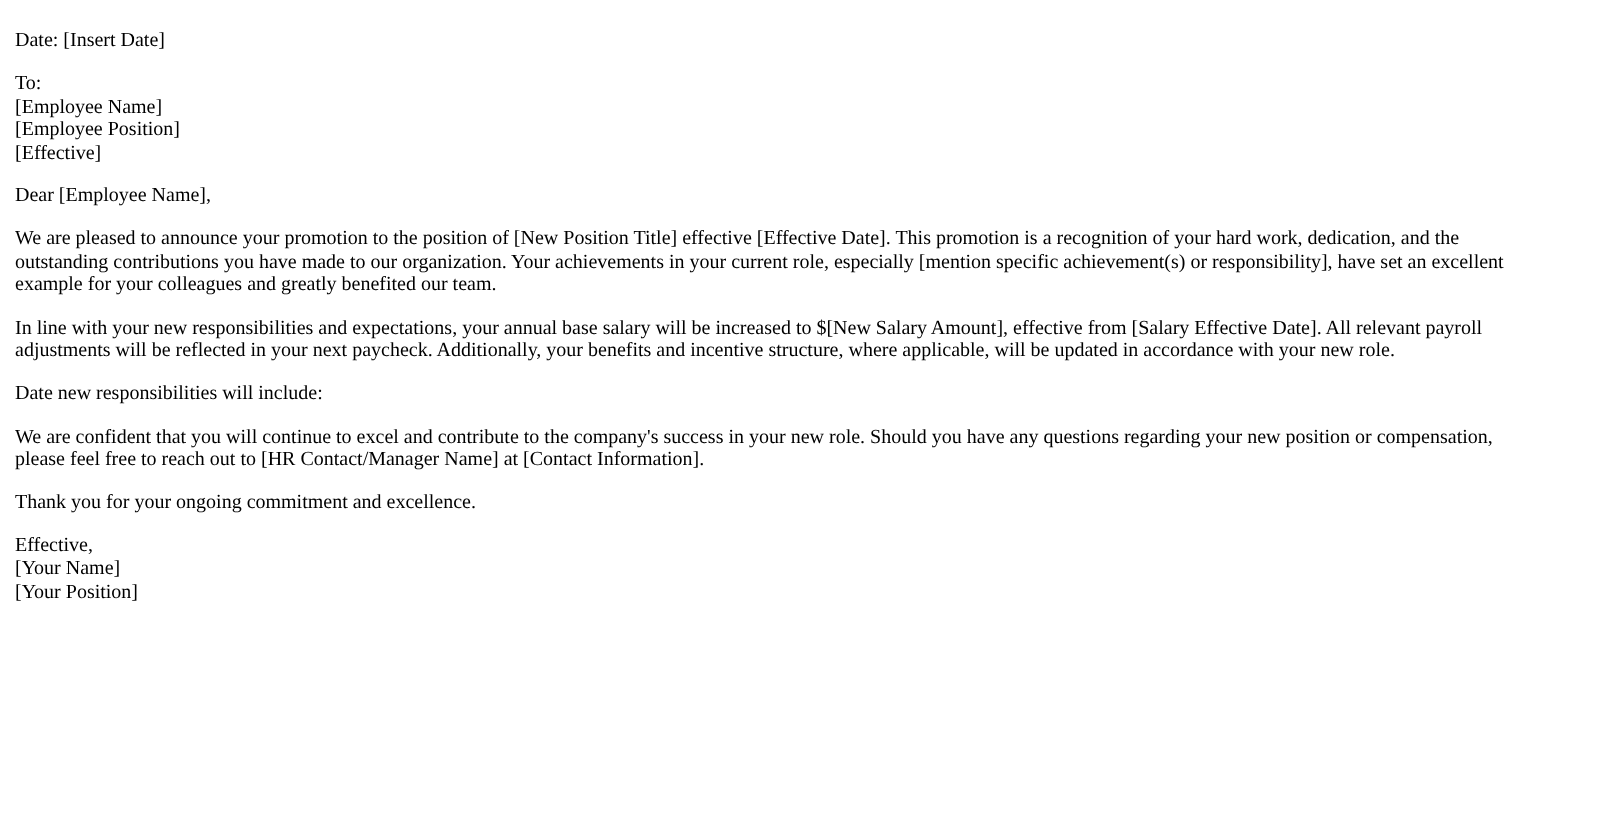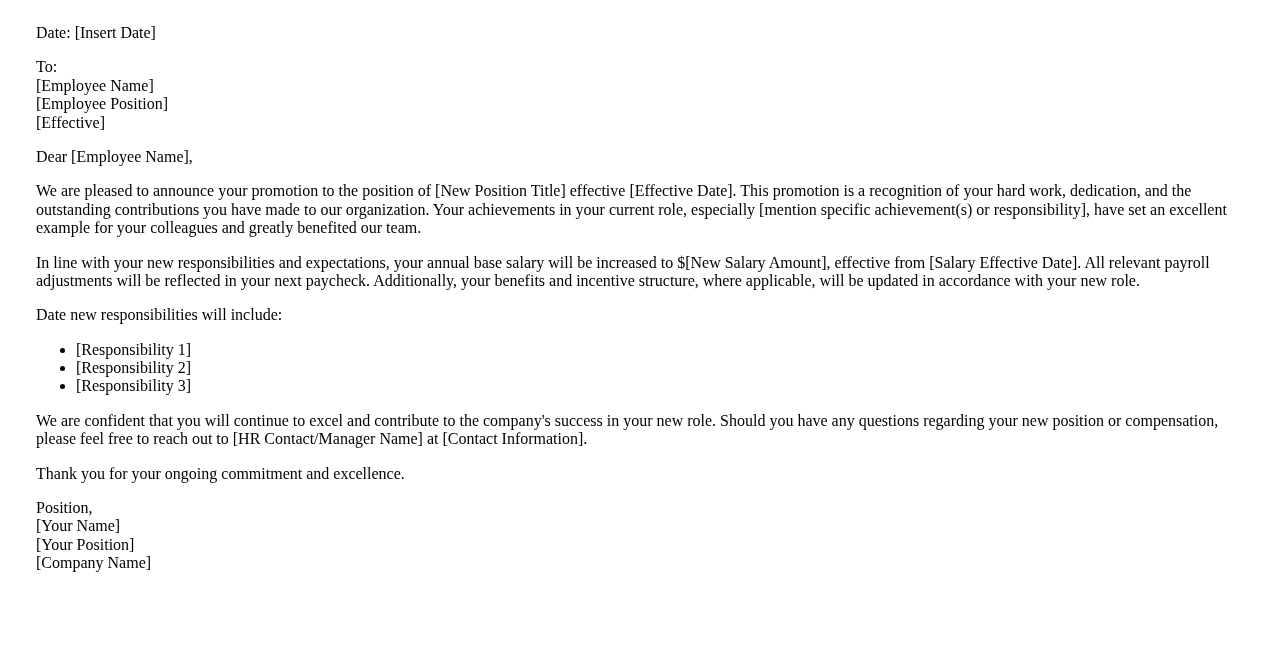--- a/index.html
+++ b/index.html
@@ -7,21 +7,21 @@
     height: 100%;
   }
   body {
     margin: 8px;
     color: #000000;
     font-family: "Liberation Serif", "DejaVu Serif", serif;
     font-size: 16px;
     line-height: 1.15;
   }
   .doc {
-    margin: 0 28px;
+    margin: 0 4px;
     max-width: 1222px;
   }
   .doc p {
     margin: 16px 0;
   }
   .doc ul {
     margin: 16px 0;
     padding-left: 40px;
     list-style-type: disc;
   }
@@ -47,30 +47,24 @@
   </p>
 
   <p>Dear [Employee Name],</p>
 
   <p><span>We are pleased to announce your promotion to the position of </span><strong>[New Position Title]</strong><span> effective [Effective Date]. This promotion is a recognition of your hard work, dedication, and the outstanding contributions you have made to our organization. Your achievements in your current role, especially [mention specific achievement(s) or responsibility], have set an excellent example for your colleagues and greatly benefited our team.</span></p>
 
   <p><span>In line with your new responsibilities and expectations, your annual base salary will be increased to </span><strong>$[New Salary Amount]</strong><span>, effective from [Salary Effective Date]. All relevant payroll adjustments will be reflected in your next paycheck. Additionally, your benefits and incentive structure, where applicable, will be updated in accordance with your new role.</span></p>
 
   <p>Date new responsibilities will include:</p>
 
-  <ul>
-    <li>[Responsibility 1]</li>
-    <li>[Responsibility 2]</li>
-    <li>[Responsibility 3]</li>
-  </ul>
 
   <p>We are confident that you will continue to excel and contribute to the company's success in your new role. Should you have any questions regarding your new position or compensation, please feel free to reach out to [HR Contact/Manager Name] at [Contact Information].</p>
 
   <p>Thank you for your ongoing commitment and excellence.</p>
 
   <p>
-    <span class="line">Position,</span>
+    <span class="line">Effective,</span>
     <span class="line">[Your Name]</span>
     <span class="line">[Your Position]</span>
-    <span class="line">[Company Name]</span>
   </p>
 
 </div>
 
 </body></html>

